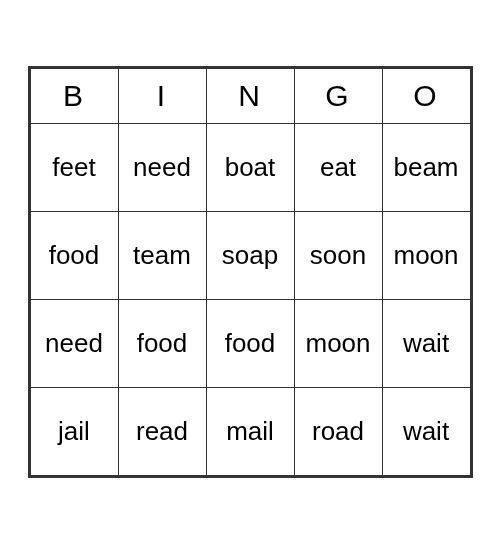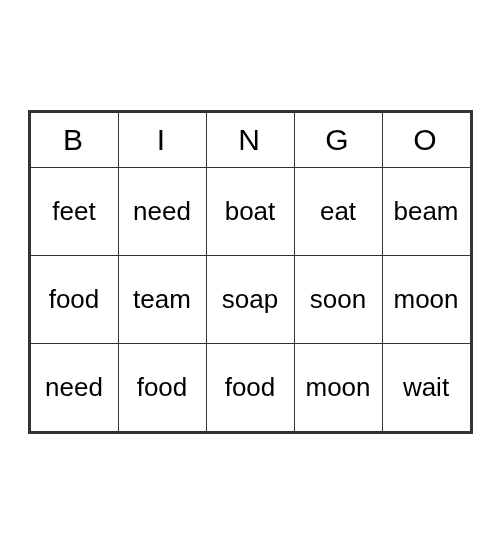--- a/index.html
+++ b/index.html
@@ -73,15 +73,22 @@
           <td>soon</td>
           <td>moon</td>
         </tr>
         <tr>
           <td>need</td>
           <td>food</td>
           <td>food</td>
           <td>moon</td>
           <td>wait</td>
         </tr>
+        <tr>
+          <td>jail</td>
+          <td>read</td>
+          <td>mail</td>
+          <td>road</td>
+          <td>wait</td>
+        </tr>
       </tbody>
   </table>
 </div>
 
 </body></html>

